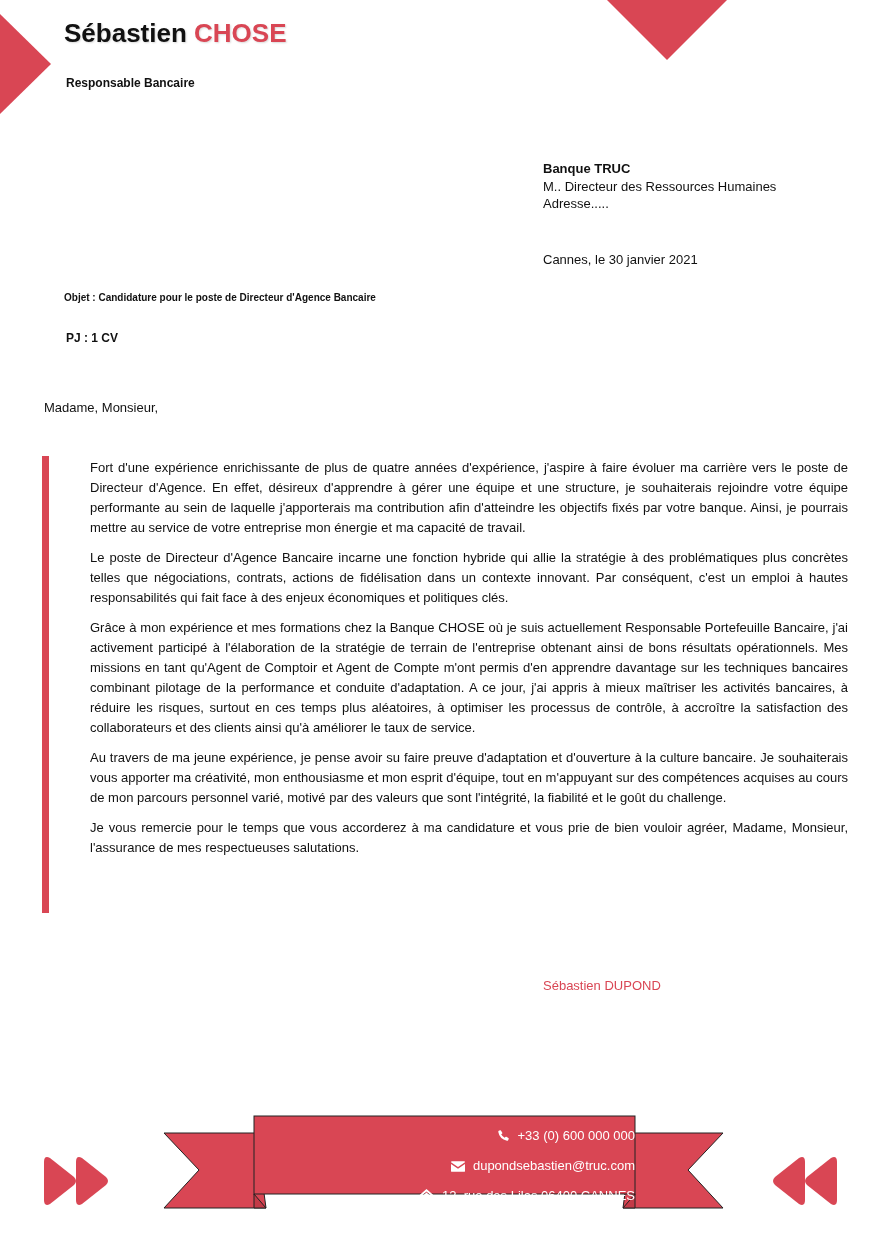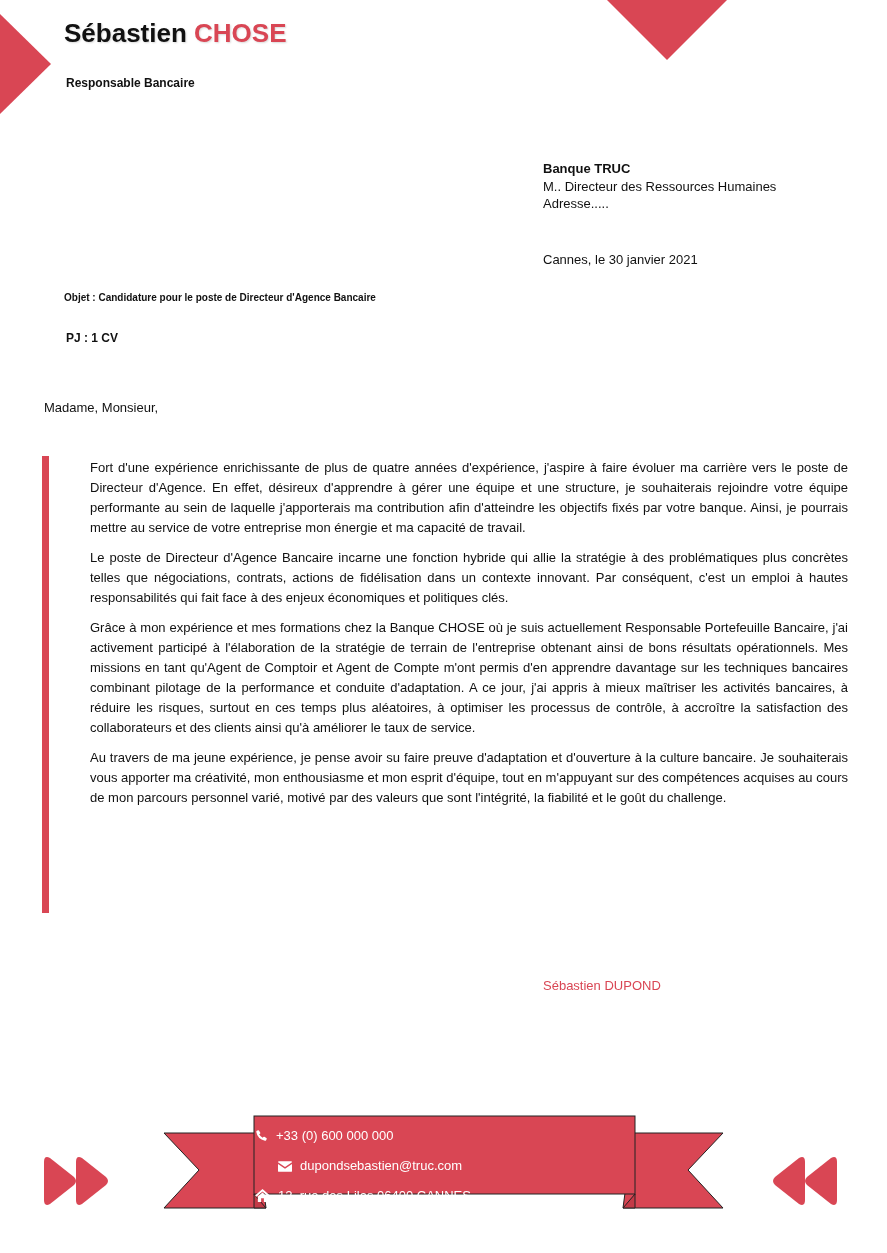--- a/index.html
+++ b/index.html
@@ -33,26 +33,26 @@
   #body {
     left: 90px; top: 458px; width: 758px; font-size: 13px; line-height: 20px;
     text-align: justify;
   }
   #body p { margin: 0 0 10px 0; }
 
   #signature { left: 543px; top: 978px; font-size: 13px; color: #d94654; }
 
   #footer-svg { left: 0; top: 1110px; }
   .contact {
-    position: absolute; left: 255px; width: 380px; text-align: left;
+    position: absolute; left: 255px; width: 380px; text-align: right;
     color: #fff; font-size: 13px; white-space: nowrap;
   }
   .contact svg { vertical-align: -2px; margin-right: 8px; }
   #c-phone { top: 1128px; }
-  #c-email { top: 1158px; margin-left: 23px; }
+  #c-email { top: 1158px; }
   #c-addr  { top: 1188px; }
 </style>
 </head>
 <body>
 
 <svg id="tri-left" class="deco" width="52" height="116">
   <polygon points="0,14 51,64 0,114" fill="#d94654"></polygon>
 </svg>
 <svg id="tri-top" class="deco" width="122" height="62">
   <polygon points="0,0 120,0 60,60" fill="#d94654"></polygon>
@@ -74,20 +74,21 @@
 <div id="subject" class="abs">Objet : Candidature pour le poste de Directeur d'Agence Bancaire</div>
 <div id="pj" class="abs">PJ : 1 CV</div>
 <div id="greeting" class="abs">Madame, Monsieur,</div>
 
 <div id="bar" class="abs"></div>
 <div id="body" class="abs">
   <p>Fort d'une expérience enrichissante de plus de quatre années d'expérience, j'aspire à faire évoluer ma carrière vers le poste de Directeur d'Agence. En effet, désireux d'apprendre à gérer une équipe et une structure, je souhaiterais rejoindre votre équipe performante au sein de laquelle j'apporterais ma contribution afin d'atteindre les objectifs fixés par votre banque. Ainsi, je pourrais mettre au service de votre entreprise mon énergie et ma capacité de travail.</p>
   <p>Le poste de Directeur d'Agence Bancaire incarne une fonction hybride qui allie la stratégie à des problématiques plus concrètes telles que négociations, contrats, actions de fidélisation dans un contexte innovant. Par conséquent, c'est un emploi à hautes responsabilités qui fait face à des enjeux économiques et politiques clés.</p>
   <p>Grâce à mon expérience et mes formations chez la Banque CHOSE où je suis actuellement Responsable Portefeuille Bancaire, j'ai activement participé à l'élaboration de la stratégie de terrain de l'entreprise obtenant ainsi de bons résultats opérationnels. Mes missions en tant qu'Agent de Comptoir et Agent de Compte m'ont permis d'en apprendre davantage sur les techniques bancaires combinant pilotage de la performance et conduite d'adaptation. A ce jour, j'ai appris à mieux maîtriser les activités bancaires, à réduire les risques, surtout en ces temps plus aléatoires, à optimiser les processus de contrôle, à accroître la satisfaction des collaborateurs et des clients ainsi qu'à améliorer le taux de service.</p>
   <p>Au travers de ma jeune expérience, je pense avoir su faire preuve d'adaptation et d'ouverture à la culture bancaire. Je souhaiterais vous apporter ma créativité, mon enthousiasme et mon esprit d'équipe, tout en m'appuyant sur des compétences acquises au cours de mon parcours personnel varié, motivé par des valeurs que sont l'intégrité, la fiabilité et le goût du challenge.</p>
+  <p>Je vous remercie pour le temps que vous accorderez à ma candidature et vous prie de bien vouloir agréer, Madame, Monsieur, l'assurance de mes respectueuses salutations.</p>
 </div>
 
 <div id="signature" class="abs">Sébastien DUPOND</div>
 
 <svg id="footer-svg" class="deco" width="887" height="130">
 
   <g>
     <path d="M44,52 Q44,45 50,48 L74,67 Q78,71 74,75 L50,94 Q44,97 44,90 Z" fill="#d94654"></path>
     <path d="M76,52 Q76,45 82,48 L106,67 Q110,71 106,75 L82,94 Q76,97 76,90 Z" fill="#d94654"></path>
   </g>

